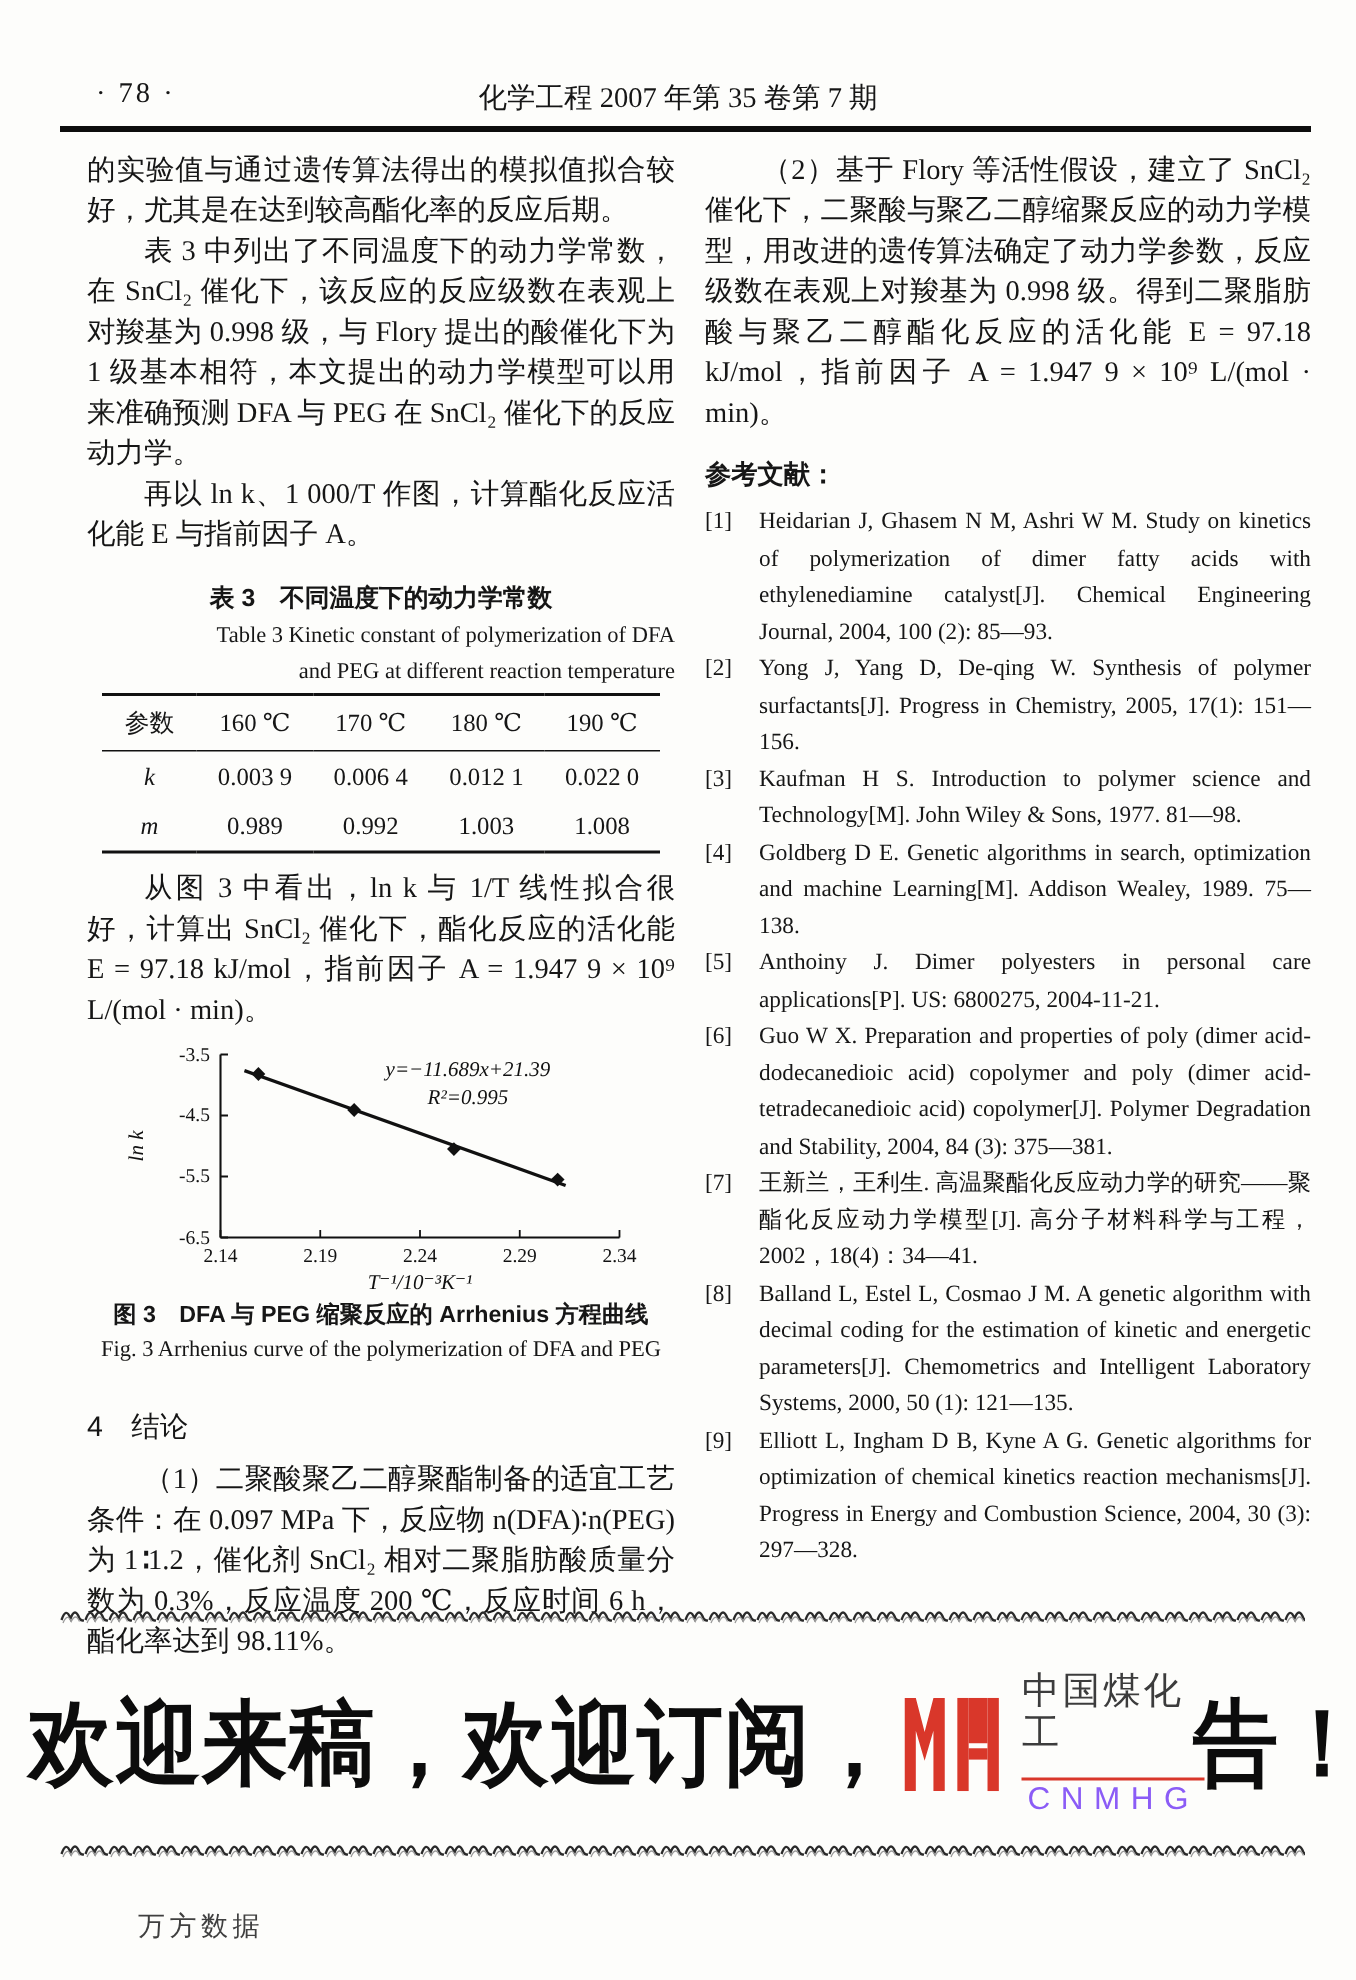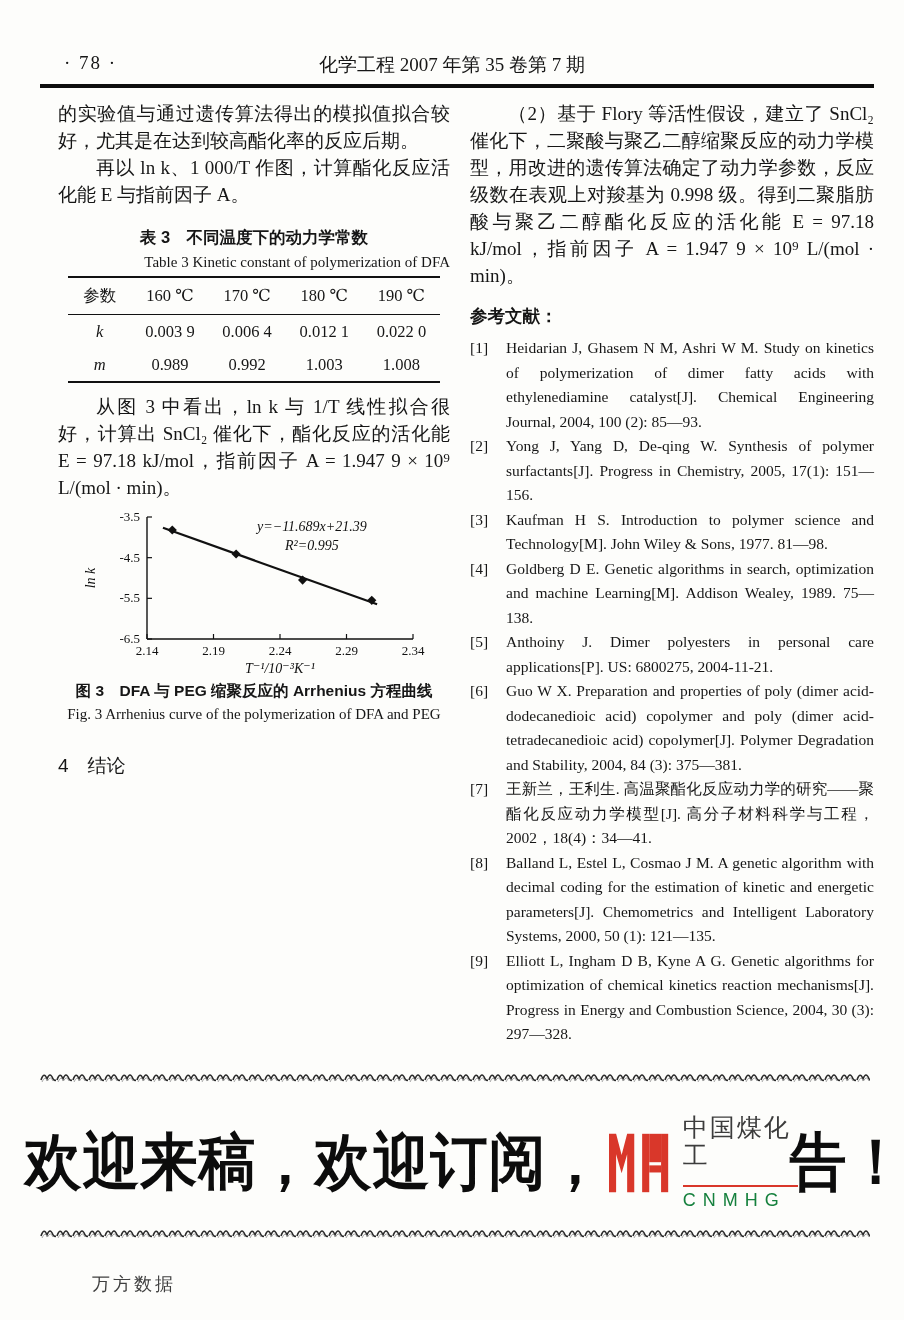--- a/index.html
+++ b/index.html
@@ -48,43 +48,45 @@
   .wavy-top{top:1068px;}
   .wavy-bottom{top:1224px;}
   .banner{position:absolute; left:56px; right:30px; top:1108px; height:110px;}
   .banner-inner{display:flex; align-items:center; justify-content:center; height:100%;}
   .headline{font-weight:900; font-size:57px; color:#0c0c0c; letter-spacing:1px; white-space:nowrap;
     font-family:"Liberation Serif","DejaVu Serif",serif; transform:scaleY(1.08);}
   .logo-box{display:flex; align-items:center; margin:0 4px;}
   .logo-text{margin-left:8px; font-family:"Liberation Sans","DejaVu Sans",sans-serif;}
   .logo-zh{font-size:25px; color:#3c3c3c; letter-spacing:2px; border-bottom:2.5px solid #d9372a;
     padding-bottom:16px; line-height:28px;}
-  .logo-en{font-size:18px; color:#15803d; letter-spacing:7px; line-height:26px;}
+  .logo-en{font-size:21px; color:#8b5cf6; letter-spacing:7px; line-height:26px;text-align:center;}
   .brush{margin:0 2px 0 -14px; position:relative; top:-14px;}
   
   .watermark{position:absolute; left:92px; top:1272px; font-size:18px; color:#3f3f3f;
     font-family:"Liberation Sans","DejaVu Sans",sans-serif; letter-spacing:3px;}
   .chart-svg{display:block; margin:0 auto;}
 </style>
 </head>
 <body>
 
 <div class="page">
 
   <div class="page-num">· 78 ·</div>
   <div class="journal-line">化学工程  2007 年第 35 卷第 7 期</div>
   <div class="header-rule"></div>
 
   <div class="col col-left">
     <p class="para">的实验值与通过遗传算法得出的模拟值拟合较好，尤其是在达到较高酯化率的反应后期。</p>
+    <p class="para indent">表 3 中列出了不同温度下的动力学常数，在 SnCl₂ 催化下，该反应的反应级数在表观上对羧基为 0.998 级，与 Flory 提出的酸催化下为 1 级基本相符，本文提出的动力学模型可以用来准确预测 DFA 与 PEG 在 SnCl₂ 催化下的反应动力学。</p>
     <p class="para indent">再以 ln k、1 000/T 作图，计算酯化反应活化能 E 与指前因子 A。</p>
 
     <div class="tbl-wrap">
       <div class="tbl-title-zh">表 3　不同温度下的动力学常数</div>
       <div class="tbl-title-en">Table 3   Kinetic constant of polymerization of DFA</div>
+      <div class="tbl-title-en">and PEG at different reaction temperature</div>
       <table class="kin">
         <thead>
             <tr id="kin-head">
               <th style="width: 64px; font-family: Liberation Serif, serif;">参数</th>
               <th style="width: 77px;">160 ℃</th>
               <th style="width: 77px;">170 ℃</th>
               <th style="width: 77px;">180 ℃</th>
               <th style="width: 77px;">190 ℃</th>
             </tr>
           </thead>
@@ -139,20 +141,21 @@
           <text x="232.92" y="24" text-anchor="middle" font-size="14" font-style="italic" fill="#111111" font-family="&quot;Liberation Serif&quot;,&quot;DejaVu Serif&quot;,serif">y=−11.689x+21.39</text>
           <text x="232.92" y="43" text-anchor="middle" font-size="14" font-style="italic" fill="#111111" font-family="&quot;Liberation Serif&quot;,&quot;DejaVu Serif&quot;,serif">R²=0.995</text>
           <text x="201" y="166" text-anchor="middle" font-size="14" font-style="italic" fill="#111111" font-family="&quot;Liberation Serif&quot;,&quot;DejaVu Serif&quot;,serif">T⁻¹/10⁻³K⁻¹</text>
           <text x="0" y="0" text-anchor="middle" font-size="14" font-style="italic" fill="#111111" font-family="&quot;Liberation Serif&quot;,&quot;DejaVu Serif&quot;,serif" transform="translate(16 71) rotate(-90)">ln k</text>
         </svg>
       <div class="fig-caption-zh">图 3　DFA 与 PEG 缩聚反应的 Arrhenius 方程曲线</div>
       <div class="fig-caption-en">Fig. 3   Arrhenius curve of the polymerization of DFA and PEG</div>
     </div>
 
     <div class="sec-heading">4　结论</div>
+    <p class="para indent">（1）二聚酸聚乙二醇聚酯制备的适宜工艺条件：在 0.097 MPa 下，反应物 n(DFA)∶n(PEG)为 1∶1.2，催化剂 SnCl₂ 相对二聚脂肪酸质量分数为 0.3%，反应温度 200 ℃，反应时间 6 h，酯化率达到 98.11%。</p>
   </div>
 
   <div class="col col-right">
     <p class="para indent">（2）基于 Flory 等活性假设，建立了 SnCl₂ 催化下，二聚酸与聚乙二醇缩聚反应的动力学模型，用改进的遗传算法确定了动力学参数，反应级数在表观上对羧基为 0.998 级。得到二聚脂肪酸与聚乙二醇酯化反应的活化能 E = 97.18 kJ/mol，指前因子 A = 1.947 9 × 10⁹ L/(mol · min)。</p>
     <div class="refs-heading">参考文献：</div>
     <div id="refs-list">
         <div class="ref-item">
           <div class="ref-label">[1]</div>
           <div class="ref-text">Heidarian J, Ghasem N M, Ashri W M. Study on kinetics of polymerization of dimer fatty acids with ethylenediamine catalyst[J]. Chemical Engineering Journal, 2004, 100 (2): 85—93.</div>
         </div>

